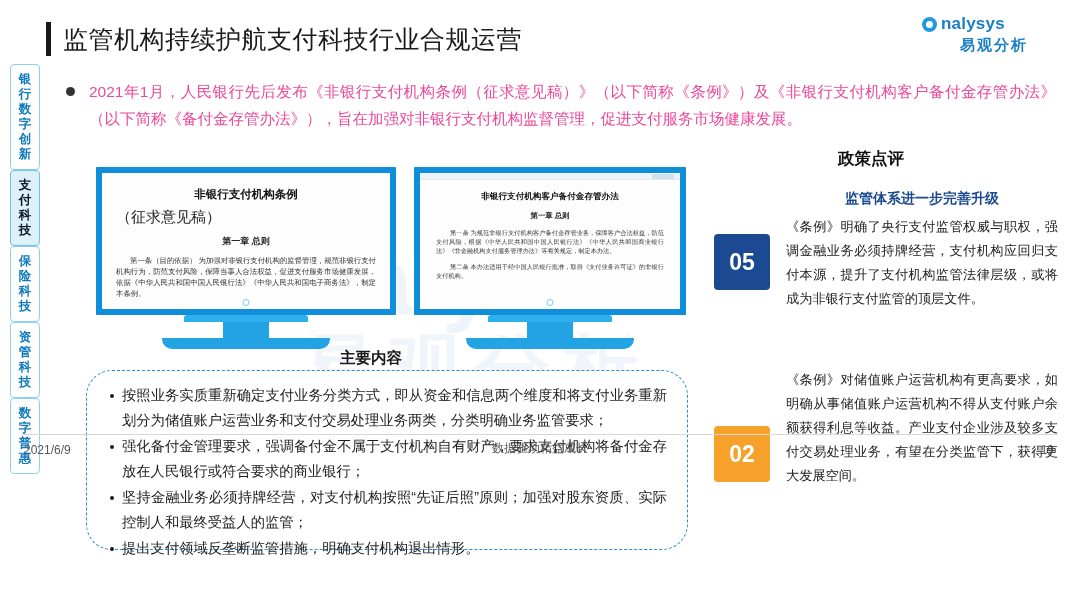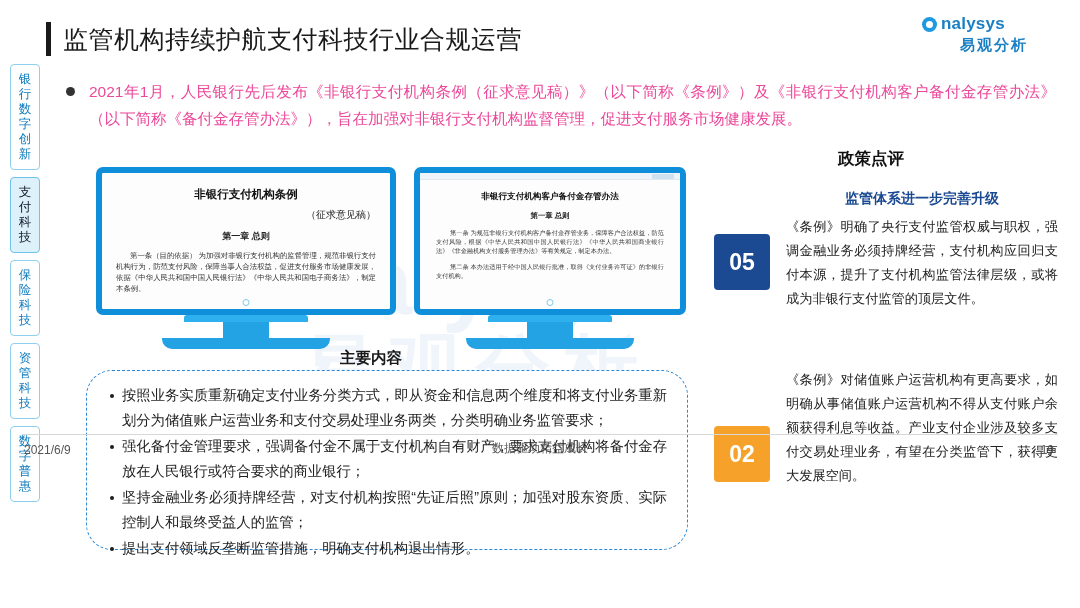--- a/index.html
+++ b/index.html
@@ -70,21 +70,21 @@
     text-align: center;
     padding-left: 14px;
   }
 
   
   .sidebar {
     position: absolute;
     left: 10px; top: 64px;
     width: 30px;
     display: flex; flex-direction: column;
-    gap: 7px;
+    font-weight: bold;
   }
   .side-tab {
     width: 30px;
     border: 1px solid #8fd0ef;
     border-radius: 4px;
     color: #0f7bbd;
     font-size: 12.5px;
     line-height: 15px;
     text-align: center;
     padding: 7px 2px;
@@ -119,21 +119,21 @@
 
   
   .monitor {
     position: absolute;
   }
   .mon1 { left: 96px; top: 167px; width: 300px; }
   .mon2 { left: 414px; top: 167px; width: 272px; }
 
   .screen-outer {
     border: 6px solid #0f8ed9;
-    border-radius: 7px;
+    border-radius: 1px;
     background: #404040;
     position: relative;
     overflow: hidden;
   }
   .mon1 .screen-outer { height: 148px; }
   .mon2 .screen-outer { height: 148px; }
 
   .screen-inner {
     position: absolute;
     inset: 0;
@@ -142,23 +142,23 @@
     overflow: hidden;
   }
   .doc-title {
     text-align: center;
     font-weight: bold;
     color: #111;
     font-size: 11.5px;
     margin-top: 4px;
   }
   .doc-subtitle {
-    text-align: right;
+    text-align: left;
     color: #222;
-    font-size: 10px;
+    font-size: 15px;
     margin-top: 6px;
   }
   .doc-chapter {
     text-align: center;
     color: #222;
     font-size: 9px;
     margin-top: 8px;
     font-weight: bold;
   }
   .doc-para {

